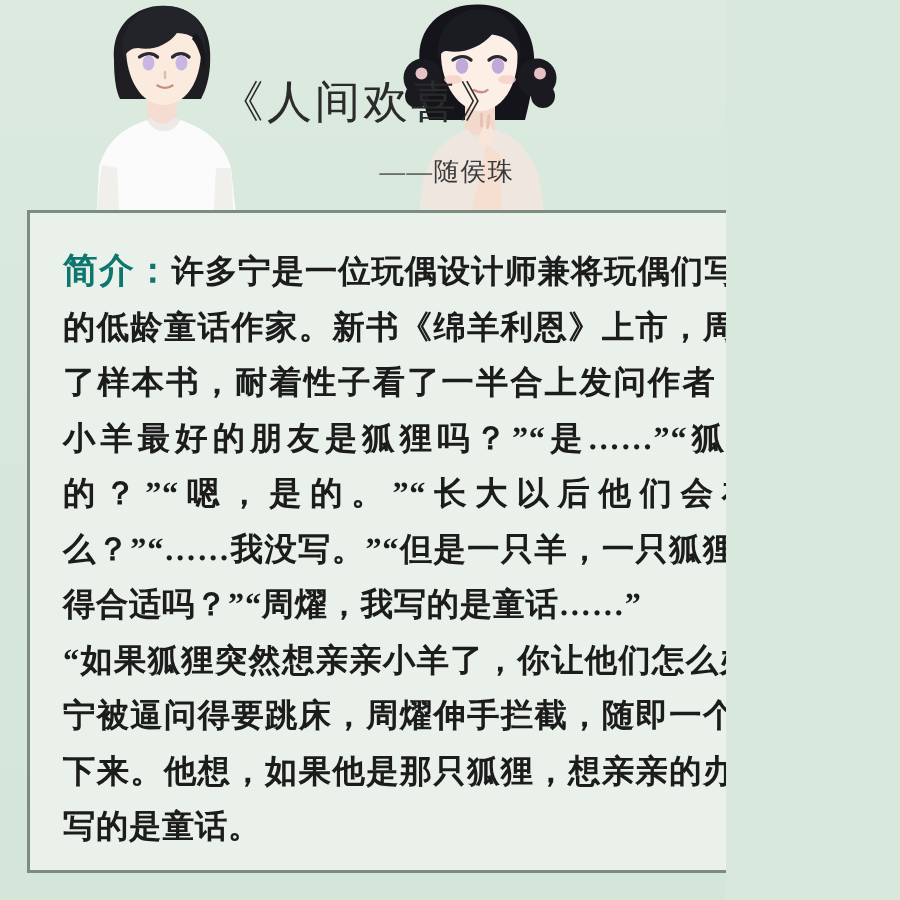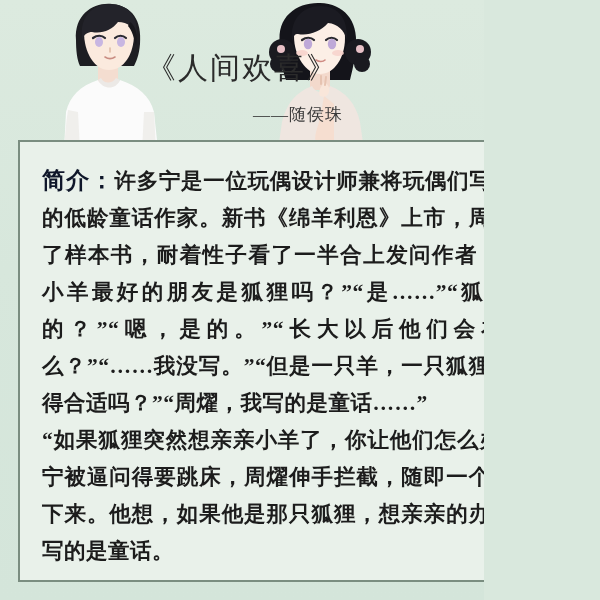--- a/index.html
+++ b/index.html
@@ -87,21 +87,21 @@
     font-size: 21.5px;
     line-height: 37px;
     color: #1c1c1c;
     text-align: justify;
     letter-spacing: 0.5px;
     font-family: "Liberation Serif", serif;
   }
   .label {
     font-weight: bold;
     font-size: 23px;
-    color: #0f172a;
+    color: #0f766e;
     letter-spacing: 1px;
   }
   .body-text {
     font-weight: 700;
   }
   .para2 {
     display: block;
     margin-top: 0;
     text-indent: 0;
   }

